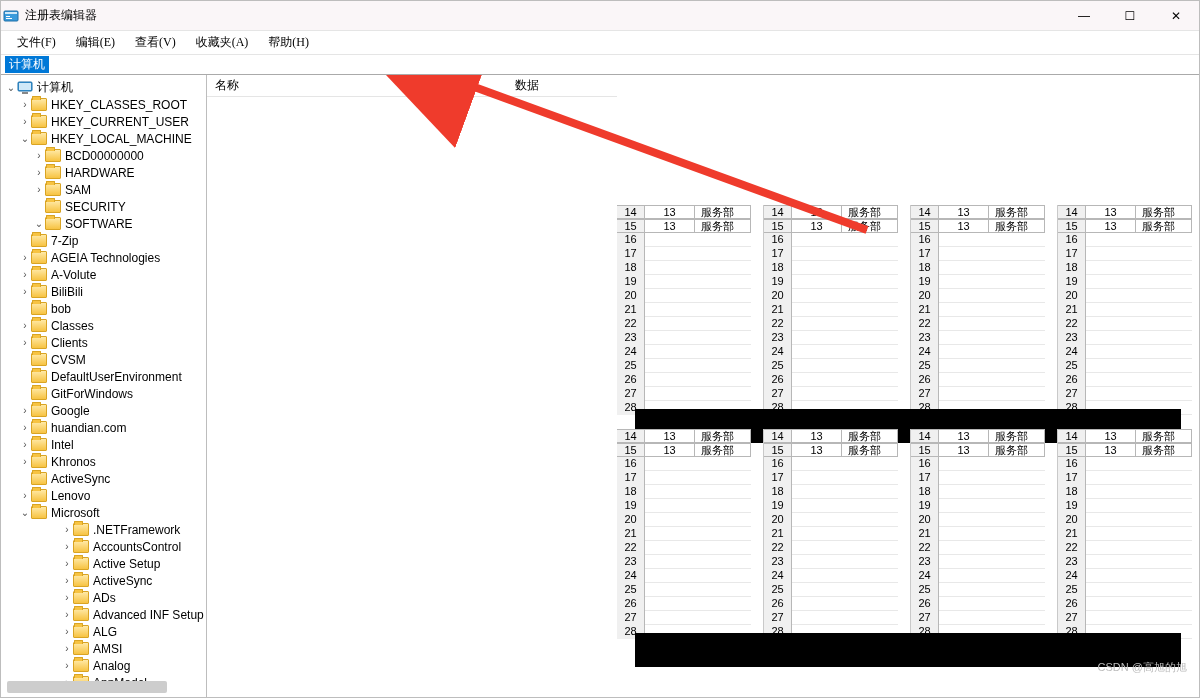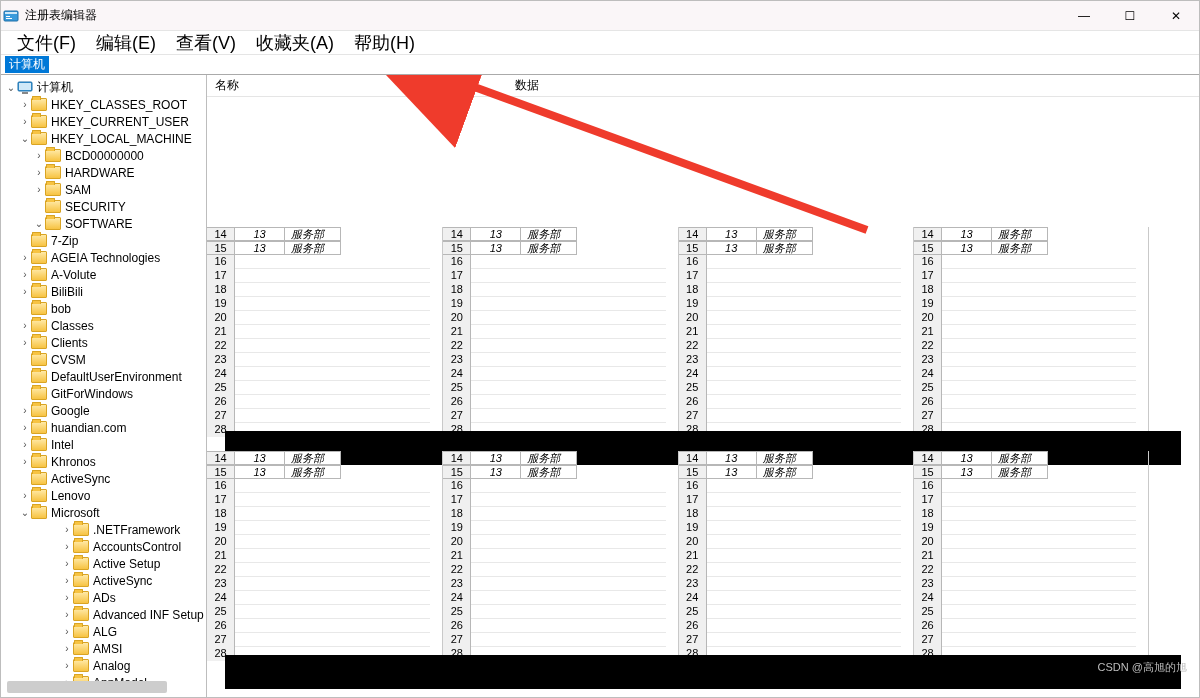--- a/index.html
+++ b/index.html
@@ -6,50 +6,50 @@
   html, body { margin:0; padding:0; font-family: "Segoe UI", Tahoma, sans-serif; font-size:12px; color:#000; background:#fff; }
   .window { width:1200px; height:698px; border:1px solid #bdbdbd; display:flex; flex-direction:column; background:#fff; position:relative; }
   
   .titlebar { height:30px; display:flex; align-items:center; padding-left:2px; background:#faf6f8; border-bottom:1px solid #e5e5e5; }
   .appicon { width:16px; height:16px; margin-right:6px; }
   .title { font-size:12px; }
   .winbtns { margin-left:auto; display:flex; height:100%; }
   .winbtn { width:46px; display:flex; align-items:center; justify-content:center; font-size:12px; }
   
   .menubar { height:24px; display:flex; align-items:center; padding-left:6px; background:#fff; border-bottom:1px solid #e5e5e5; }
-  .menuitem { padding:3px 10px; font-size:18px; }
+  .menuitem { padding:3px 10px; font-size:12px;font-family:Liberation Serif, serif; }
   
   .addressbar { height:20px; display:flex; align-items:center; padding-left:4px; border-bottom:1px solid #aaa; }
   .addr-sel { background:#0078d7; color:#fff; padding:0 4px; font-size:12px; }
   
   .mainarea { flex:1; display:flex; min-height:0; }
   .treepane { width:206px; min-width:206px; border-right:1px solid #bdbdbd; overflow:hidden; position:relative; }
   .treeinner { padding-top:4px; }
   .node { display:flex; align-items:center; height:17px; padding-left:0; white-space:nowrap; }
   .caret { width:12px; text-align:center; color:#555; font-size:10px; cursor:default; user-select:none;}
   .caret.blank{ visibility:hidden;}
   .ficon { width:16px; height:13px; margin-right:4px; }
   .ficon.pc svg{display:block;}
   .ficon.folder { background:linear-gradient(#ffe9a6,#f7c342); border:1px solid #d9a423; border-radius:1px; position:relative;}
   .ficon.folder::before{content:"";position:absolute;top:-3px;left:0;width:7px;height:3px;background:#f7c342;border:1px solid #d9a423;border-bottom:none;border-radius:1px 1px 0 0;}
   .nodelabel { font-size:12px; }
   .ind1{padding-left:4px;} .ind2{padding-left:18px;} .ind3{padding-left:32px;} .ind4{padding-left:18px;} .ind5{padding-left:60px;}
   .hscroll { position:absolute; left:6px; bottom:4px; width:160px; height:12px; background:#cdcdcd; border-radius:2px;}
   
-  .rightpane { flex:1; display:flex; flex-direction:column; min-width:0; position:relative; overflow:hidden;}
+  .rightpane { flex:1; display:flex; flex-direction:row; min-width:0; position:relative; overflow:hidden;}
   .colheaders { height:22px; display:flex; align-items:center; border-bottom:1px solid #e5e5e5; background:#fff; position:relative; z-index:2;}
   .colh { padding-left:8px; font-size:12px;}
   .content { flex:1; position:relative; overflow:hidden; background:#fff;}
   
   .sheetrow { position:absolute; left:0; right:0; display:flex;}
   .sheetblock { width:232px; margin-right:12px; }
   .sheetblock:not(:first-child){ border-left:1px solid #c9c9c9;}
   .hdrcells{display:flex;}
   .rownum{width:28px;text-align:center;border:1px solid #b7b7b7;border-left:none;background:#f0f0f0;font-size:11px;height:14px;line-height:13px;}
-  .gcell{border:1px solid #b7b7b7;border-left:none;font-size:11px;height:14px;line-height:13px;padding:0 6px;background:#fff;font-style:italic;}
+  .gcell{border:1px solid #b7b7b7;border-left:none;font-size:11px;height:14px;line-height:13px;padding:0 6px;background:#fff;}
   .gcell.num{width:50px;text-align:center;}
   .gcell.txt{width:56px;}
   .sheetblock .blankrow{width:28px;height:14px;line-height:13px;border-right:1px solid #b7b7b7;background:#f0f0f0;font-size:11px;text-align:center;}
   .brow{display:flex;}
   .brow .rest{flex:1;border-bottom:1px solid #e8e8e8;height:14px;}
   .blackband{position:absolute;left:18px;right:18px;height:34px;background:#000;}
   
   .arrow { position:absolute; z-index:5; pointer-events:none;}
   
   .watermark{position:absolute;right:12px;bottom:22px;font-size:11px;color:#bdbdbd;}

